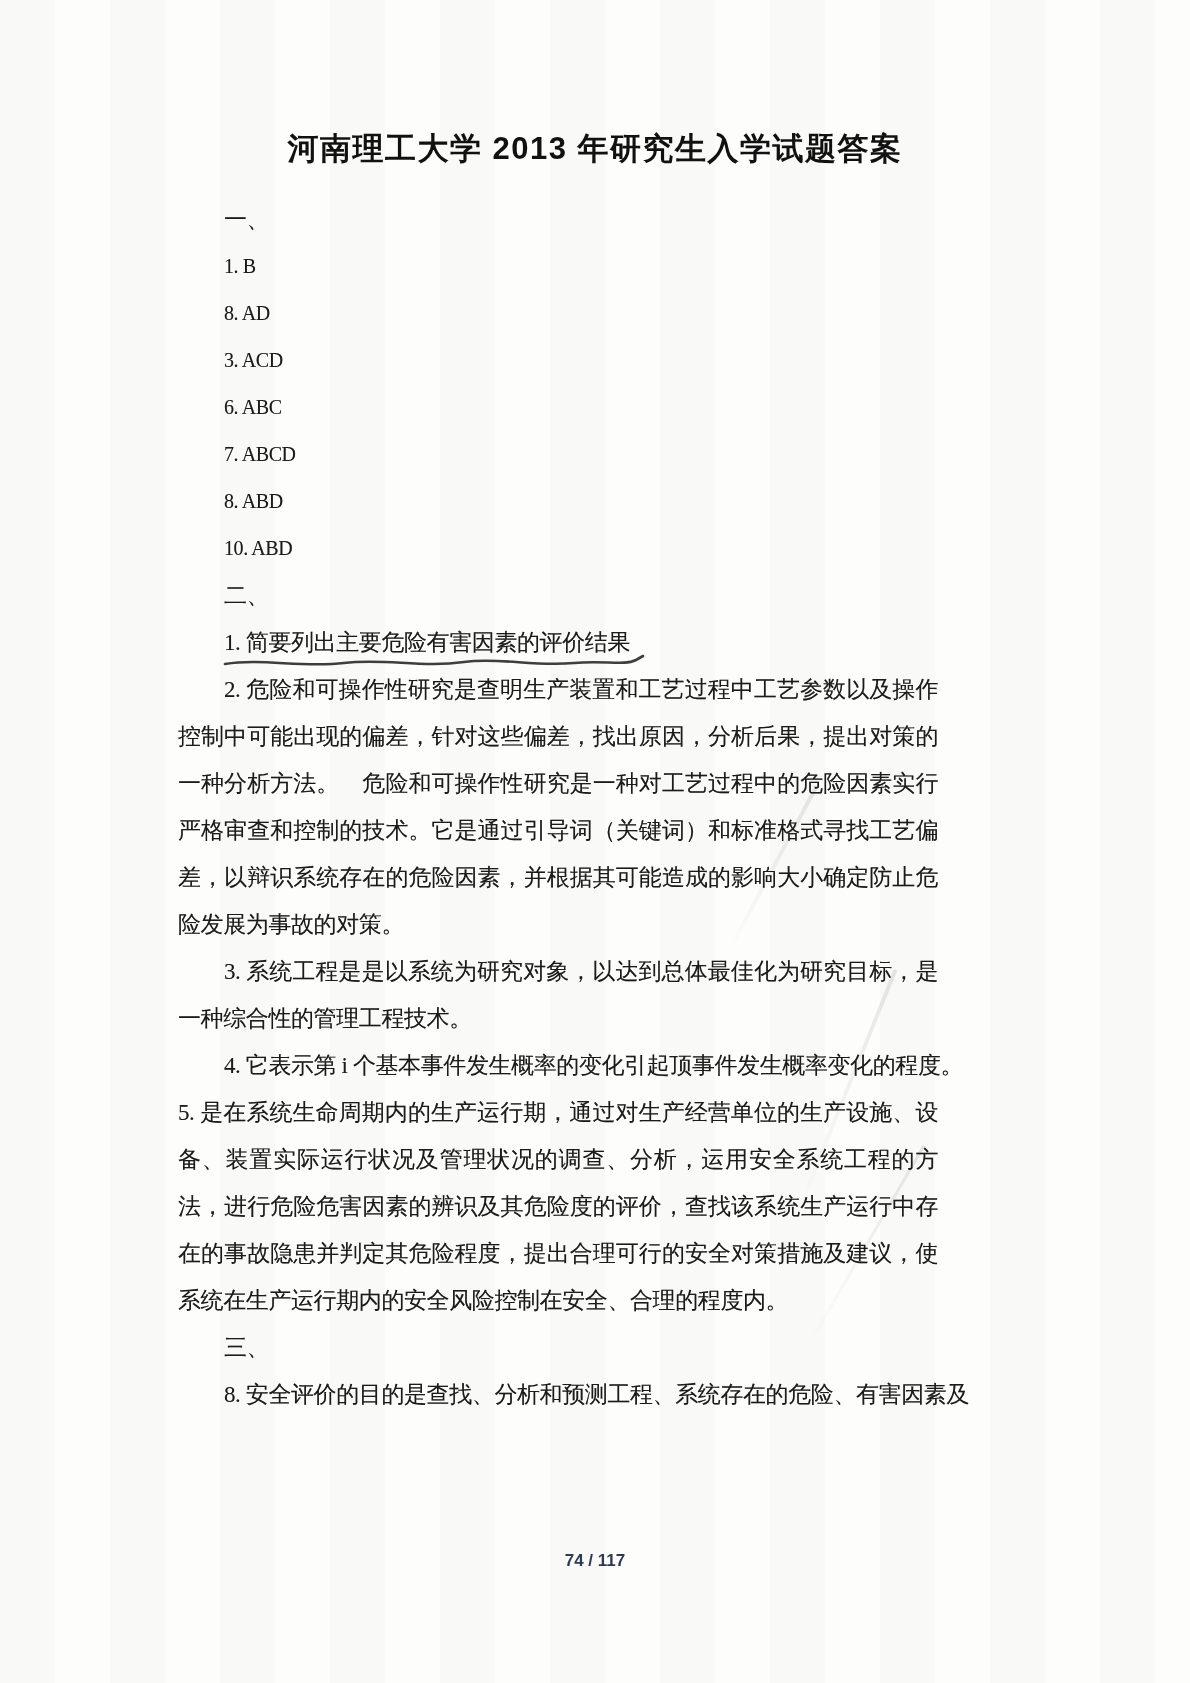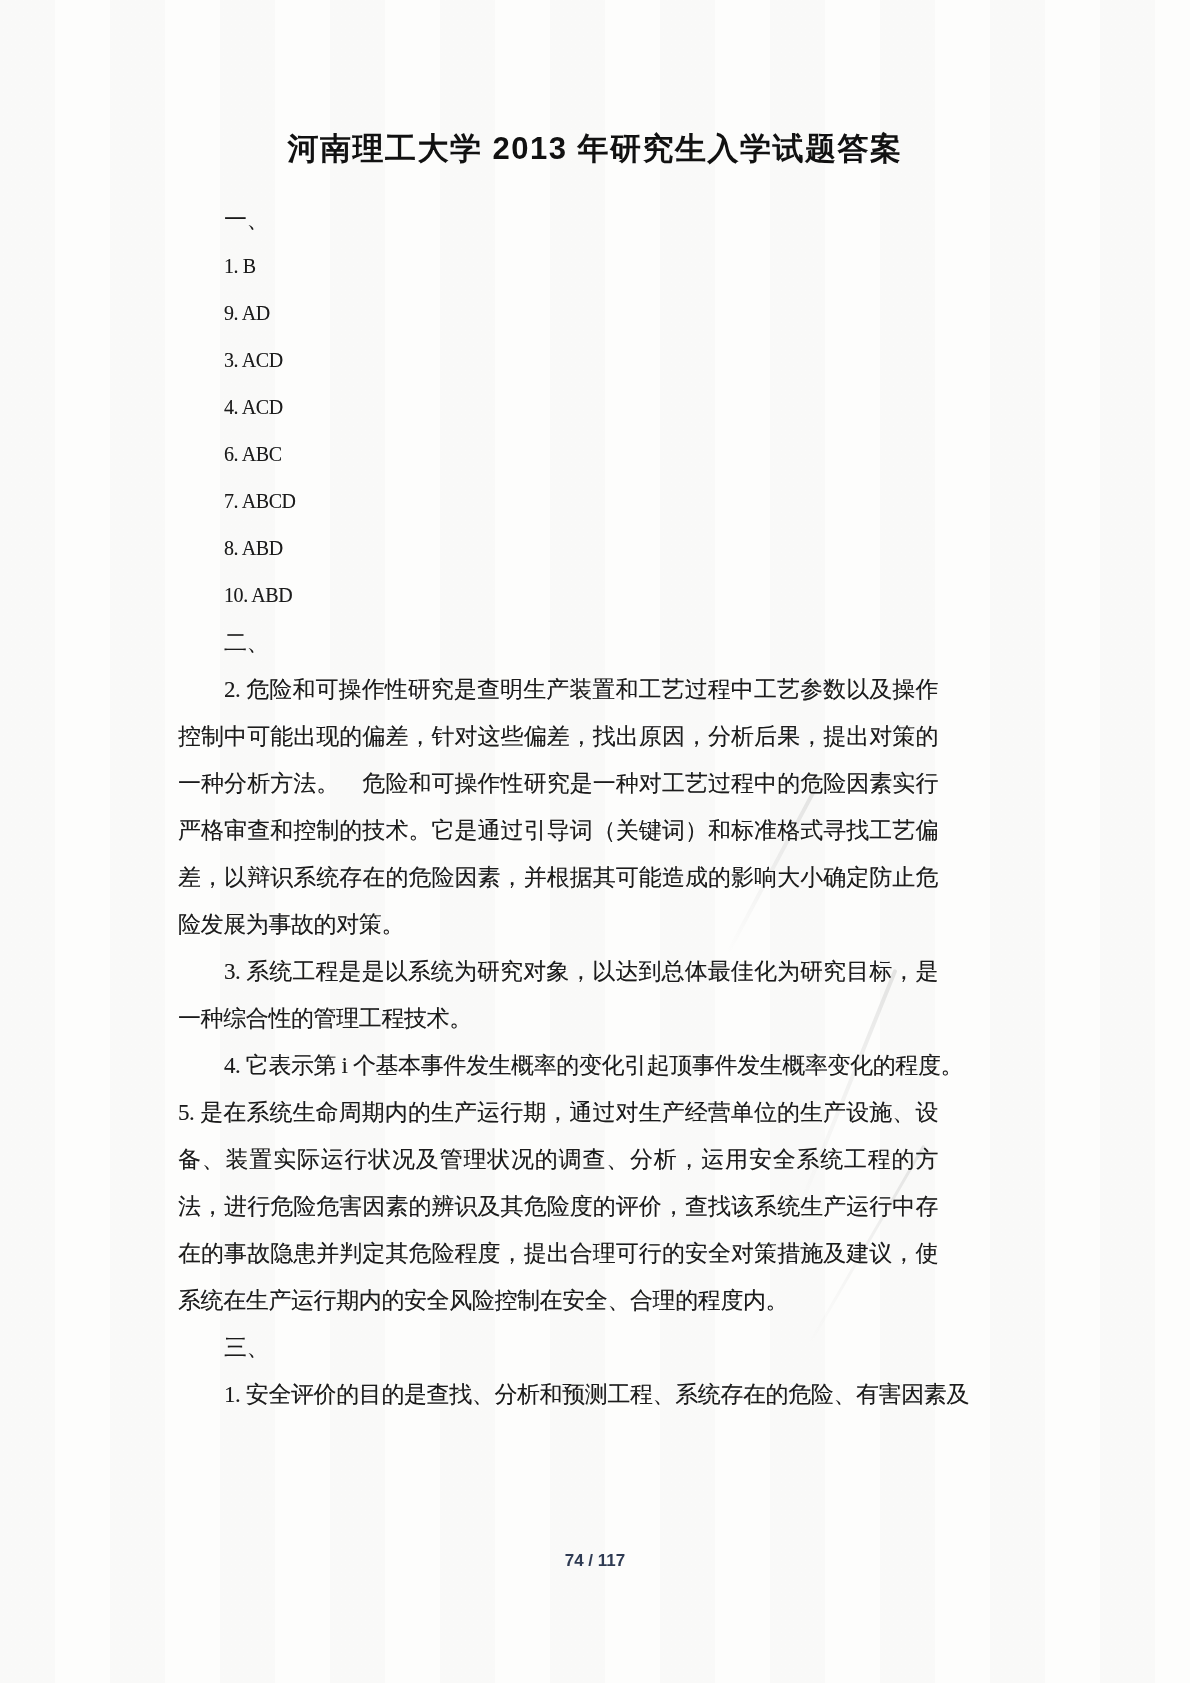--- a/index.html
+++ b/index.html
@@ -90,37 +90,42 @@
   <div class="smudge s3"></div>
 
   <h1 class="title">河南理工大学 2013 年研究生入学试题答案</h1>
 
   <div class="content">
 
     <div class="marker">一、</div>
 
     <div>
       <div class="answer-line">1. B</div>
-      <div class="answer-line">9. AD</div>
+      <div class="answer-line">8. AD</div>
       <div class="answer-line">3. ACD</div>
-      <div class="answer-line">4. ACD</div>
       <div class="answer-line">6. ABC</div>
       <div class="answer-line">7. ABCD</div>
       <div class="answer-line">8. ABD</div>
       <div class="answer-line">10. ABD</div>
     </div>
 
     <div class="marker">二、</div>
 
+    <div class="underline-wrap">
+      <span>1. 简要列出主要危险有害因素的评价结果</span>
+      <svg class="hand-underline" viewBox="0 0 424 16">
+        <path d="M3 10 C 40 4, 80 14, 122 9 C 162 4, 200 14, 242 8 C 278 3, 312 13, 352 9 C 382 6, 402 12, 414 6 l 7 -4" fill="none" stroke="#232323" stroke-width="2.6" stroke-linecap="round" opacity="0.88"></path>
+      </svg>
+    </div>
 
     <p class="para indent">2. 危险和可操作性研究是查明生产装置和工艺过程中工艺参数以及操作控制中可能出现的偏差，针对这些偏差，找出原因，分析后果，提出对策的一种分析方法。　危险和可操作性研究是一种对工艺过程中的危险因素实行严格审查和控制的技术。它是通过引导词（关键词）和标准格式寻找工艺偏差，以辩识系统存在的危险因素，并根据其可能造成的影响大小确定防止危险发展为事故的对策。</p>
     <p class="para indent">3. 系统工程是是以系统为研究对象，以达到总体最佳化为研究目标，是一种综合性的管理工程技术。</p>
     <p class="para indent one-line">4. 它表示第 i 个基本事件发生概率的变化引起顶事件发生概率变化的程度。</p>
     <p class="para">5. 是在系统生命周期内的生产运行期，通过对生产经营单位的生产设施、设备、装置实际运行状况及管理状况的调查、分析，运用安全系统工程的方法，进行危险危害因素的辨识及其危险度的评价，查找该系统生产运行中存在的事故隐患并判定其危险程度，提出合理可行的安全对策措施及建议，使系统在生产运行期内的安全风险控制在安全、合理的程度内。</p>
 
     <div class="marker">三、</div>
-    <p class="para indent one-line">1. 安全评价的目的是查找、分析和预测工程、系统存在的危险、有害因素及</p>
+    <p class="para indent one-line">8. 安全评价的目的是查找、分析和预测工程、系统存在的危险、有害因素及</p>
 
   </div>
 
   <div class="footer">74 / 117</div>
 
 </div>
 
 </body></html>

